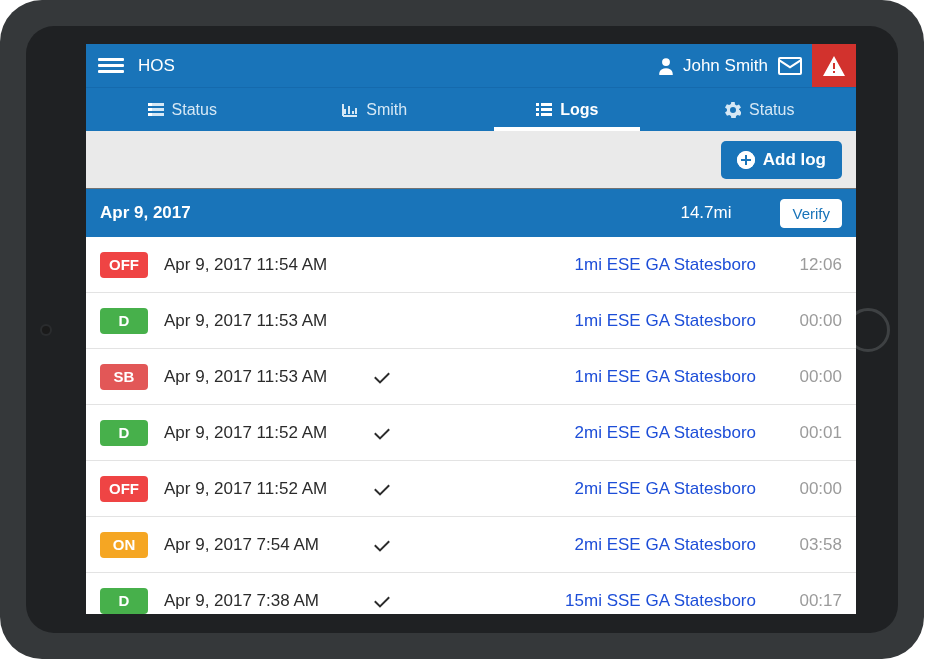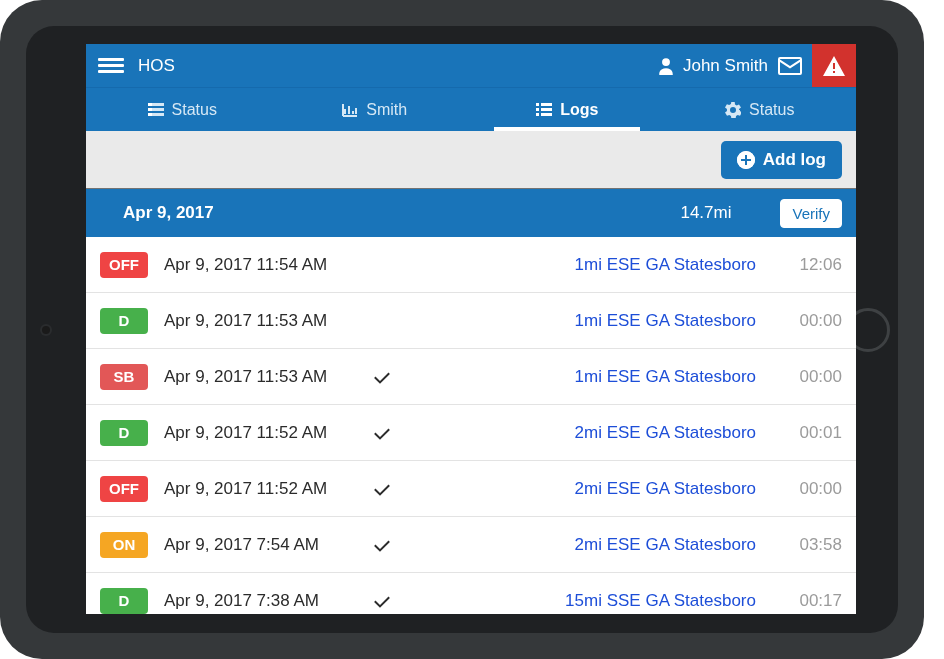--- a/index.html
+++ b/index.html
@@ -115,21 +115,21 @@
   
   .group-hdr {
     height: 48px;
     background: #1974b9;
     color: #fff;
     display: flex;
     align-items: center;
     padding: 0 14px;
     font-size: 17px;
   }
-  .grp-date { font-weight: bold; margin-left: 23px; }
+  .grp-date { font-weight: bold; }
   .grp-spacer { flex: 1; }
   .grp-dist { margin-right: 12px; margin-left: 8px; }
   .btn-verify {
     background: #fff;
     color: #1974b9;
     border: 1px solid #fff;
     border-radius: 4px;
     padding: 5px 11px;
     font-size: 15px;
     cursor: pointer;

